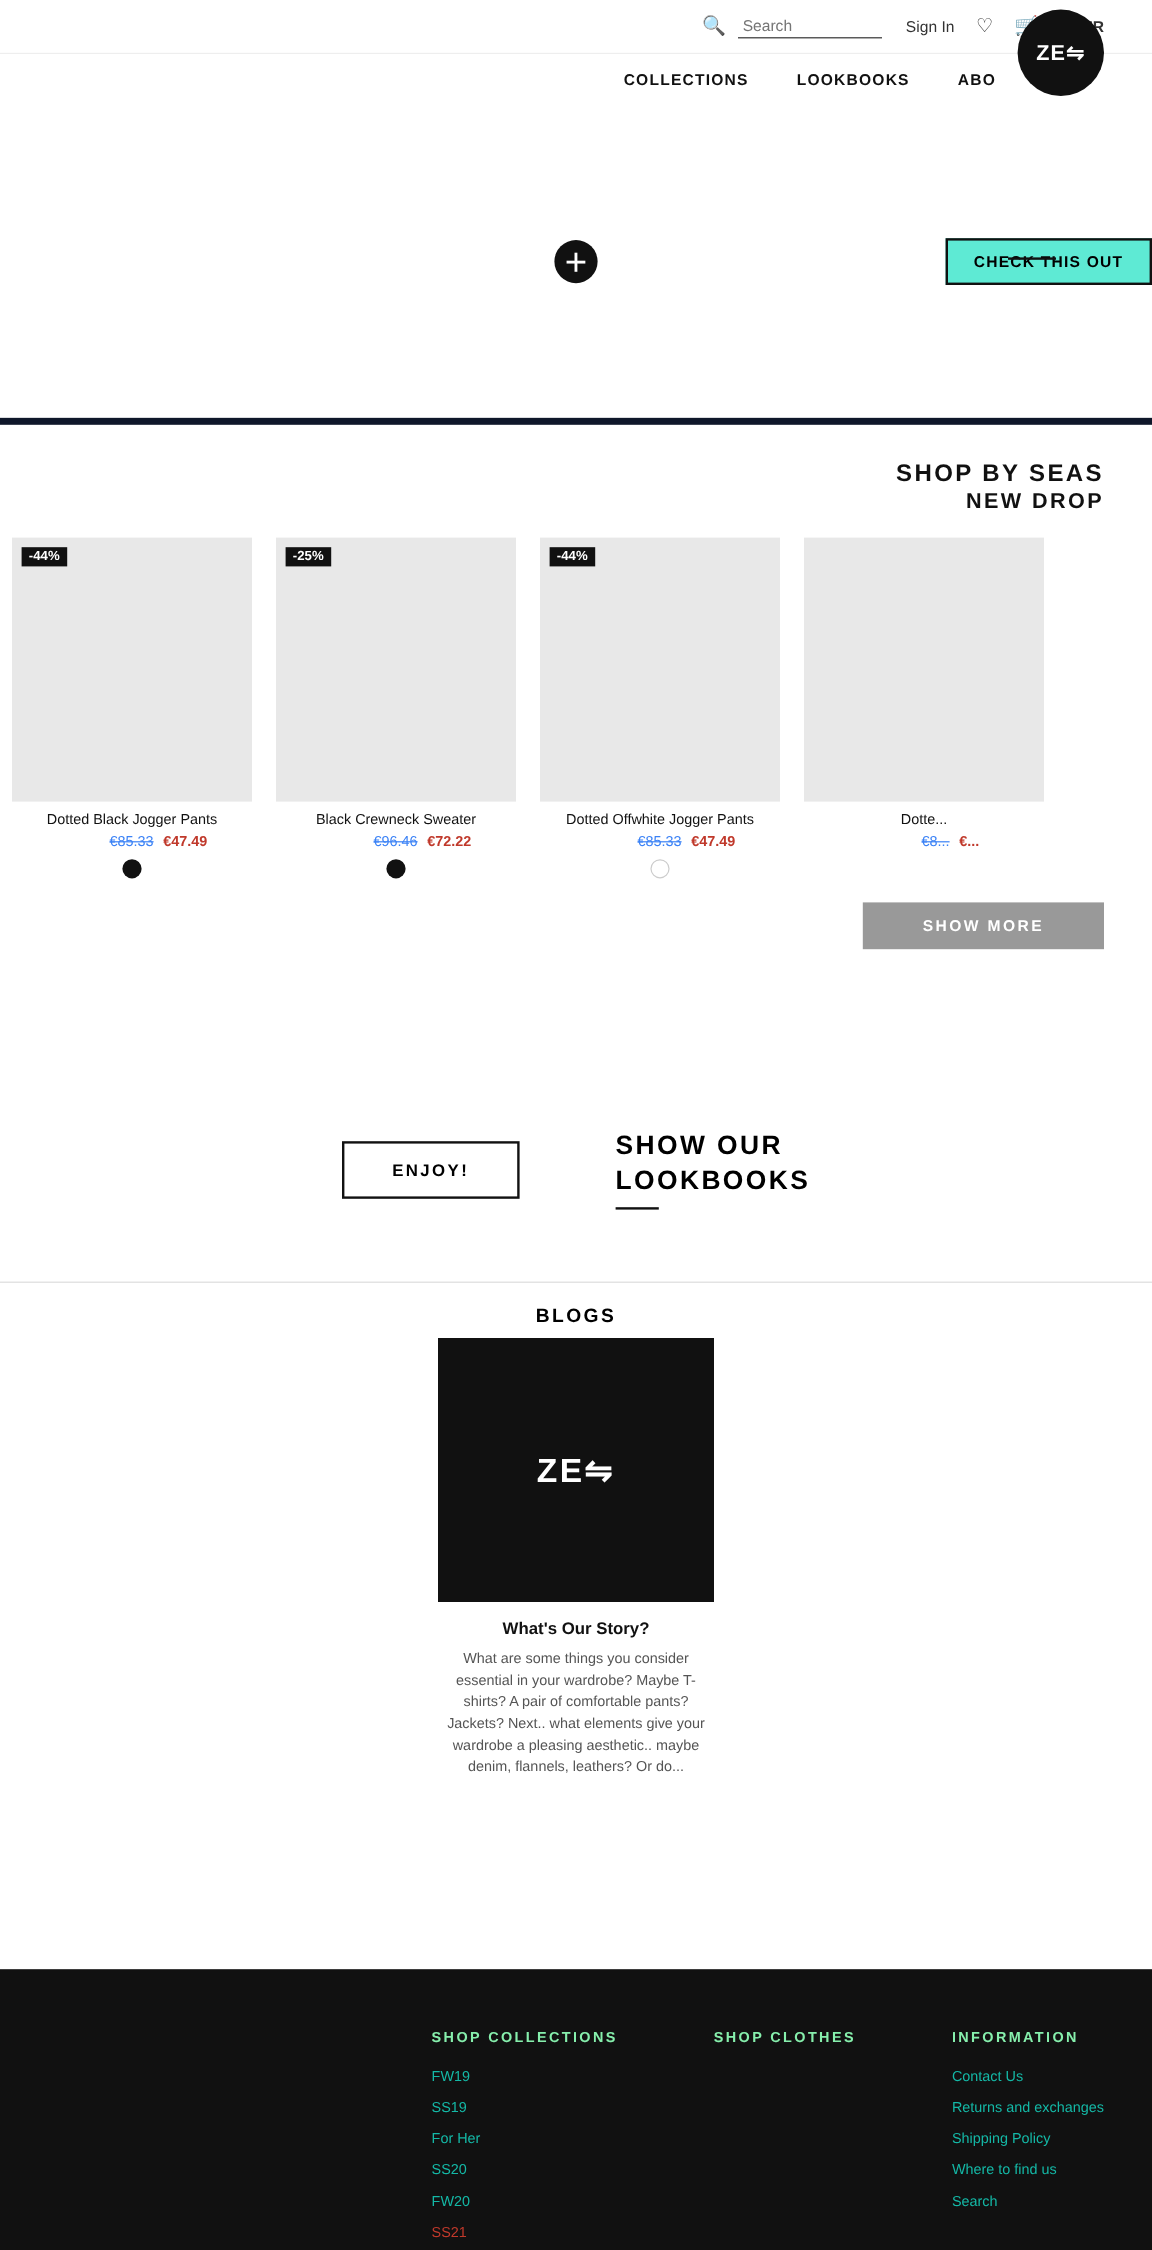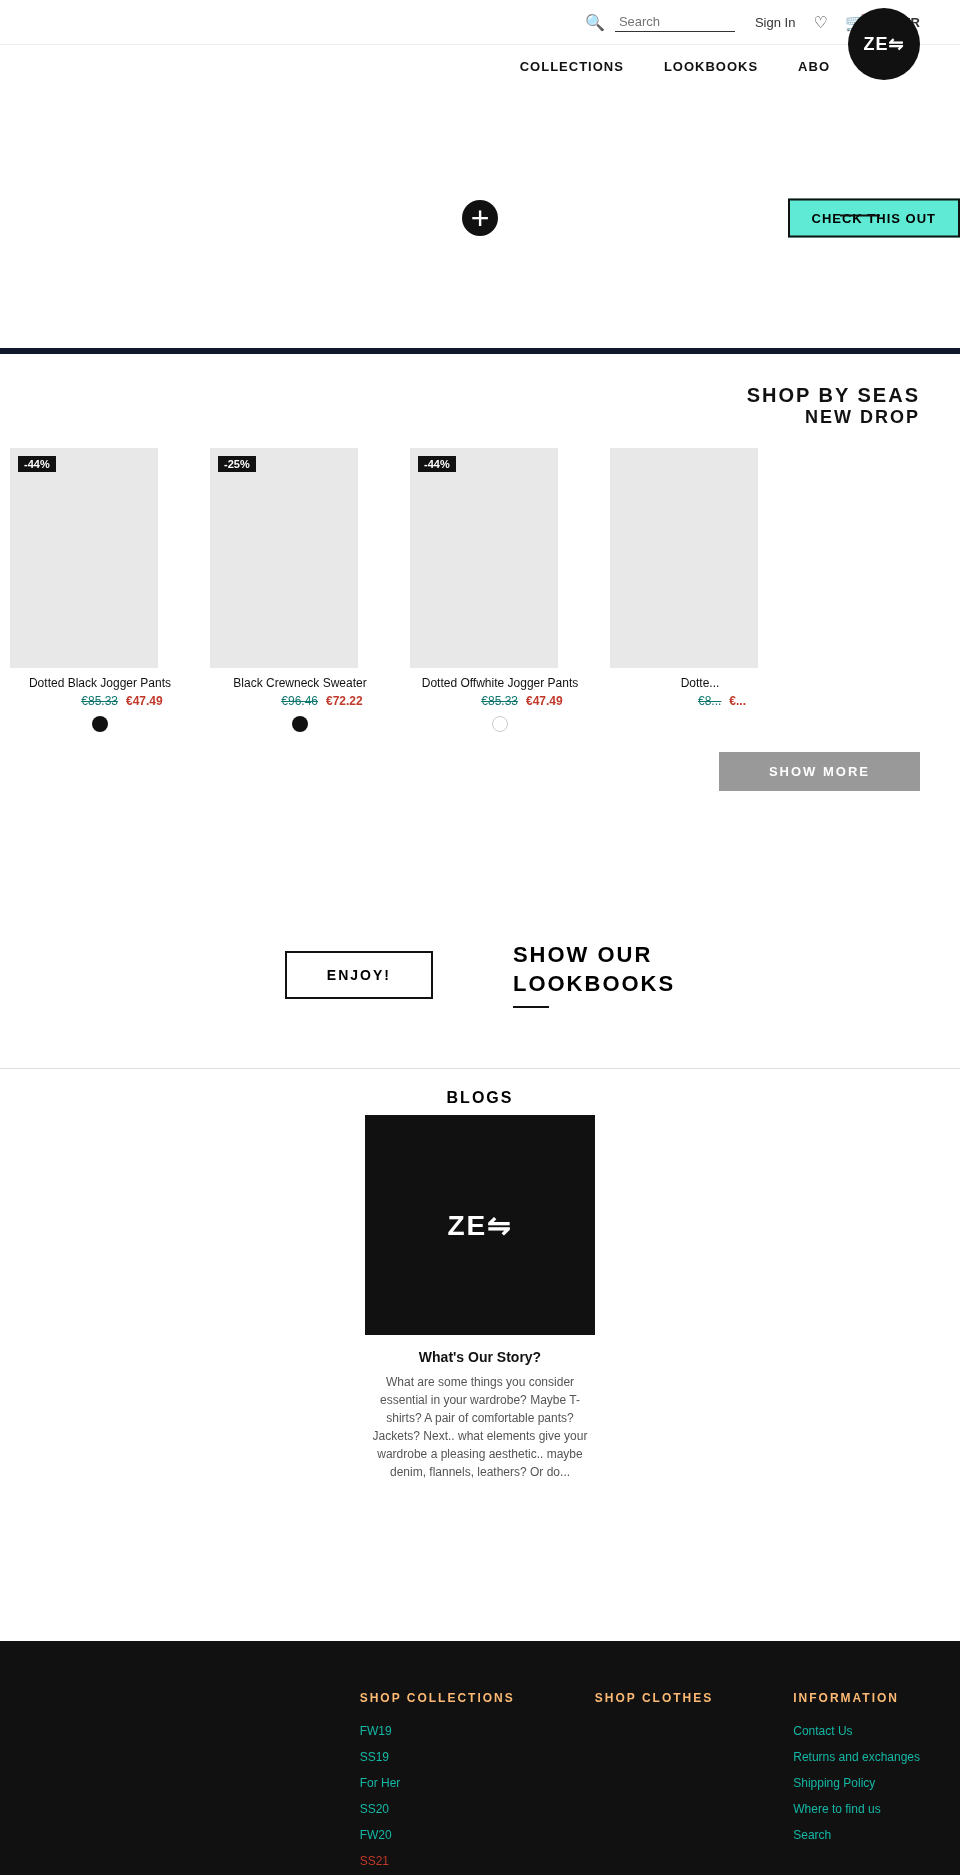--- a/index.html
+++ b/index.html
@@ -170,21 +170,21 @@
       gap: 0;
       padding: 10px 0;
       overflow: hidden;
     }
     .product-card {
       flex: 0 0 200px;
       padding: 0 10px;
       position: relative;
     }
     .product-img {
-      width: 148px;
+      width: 200px;
       height: 220px;
       background: #e8e8e8;
       position: relative;
     }
     .product-badge {
       position: absolute;
       top: 8px;
       left: 8px;
       background: #111;
       color: #fff;
@@ -199,21 +199,21 @@
       text-align: center;
     }
     .product-prices {
       display: flex;
       gap: 8px;
       justify-content: center;
       margin-top: 4px;
     }
     .price-original {
       font-size: 12px;
-      color: #0f766e;
+      color: #3b82f6;
       text-decoration: line-through;
       margin-left: 44px;
     }
     .price-sale {
       font-size: 12px;
       color: #c0392b;
       font-weight: bold;
     }
     .color-dots {
       display: flex;
@@ -337,21 +337,21 @@
     .footer-cols {
       display: flex;
       justify-content: flex-end;
       gap: 80px;
     }
     .footer-col h4 {
       font-size: 12px;
       font-weight: bold;
       letter-spacing: 2px;
       margin-bottom: 16px;
-      color: #fdba74;
+      color: #86efac;
     }
     .footer-col ul {
       list-style: none;
     }
     .footer-col ul li {
       margin-bottom: 8px;
     }
     .footer-col ul li a {
       color: #14b8a6;
       text-decoration: none;

